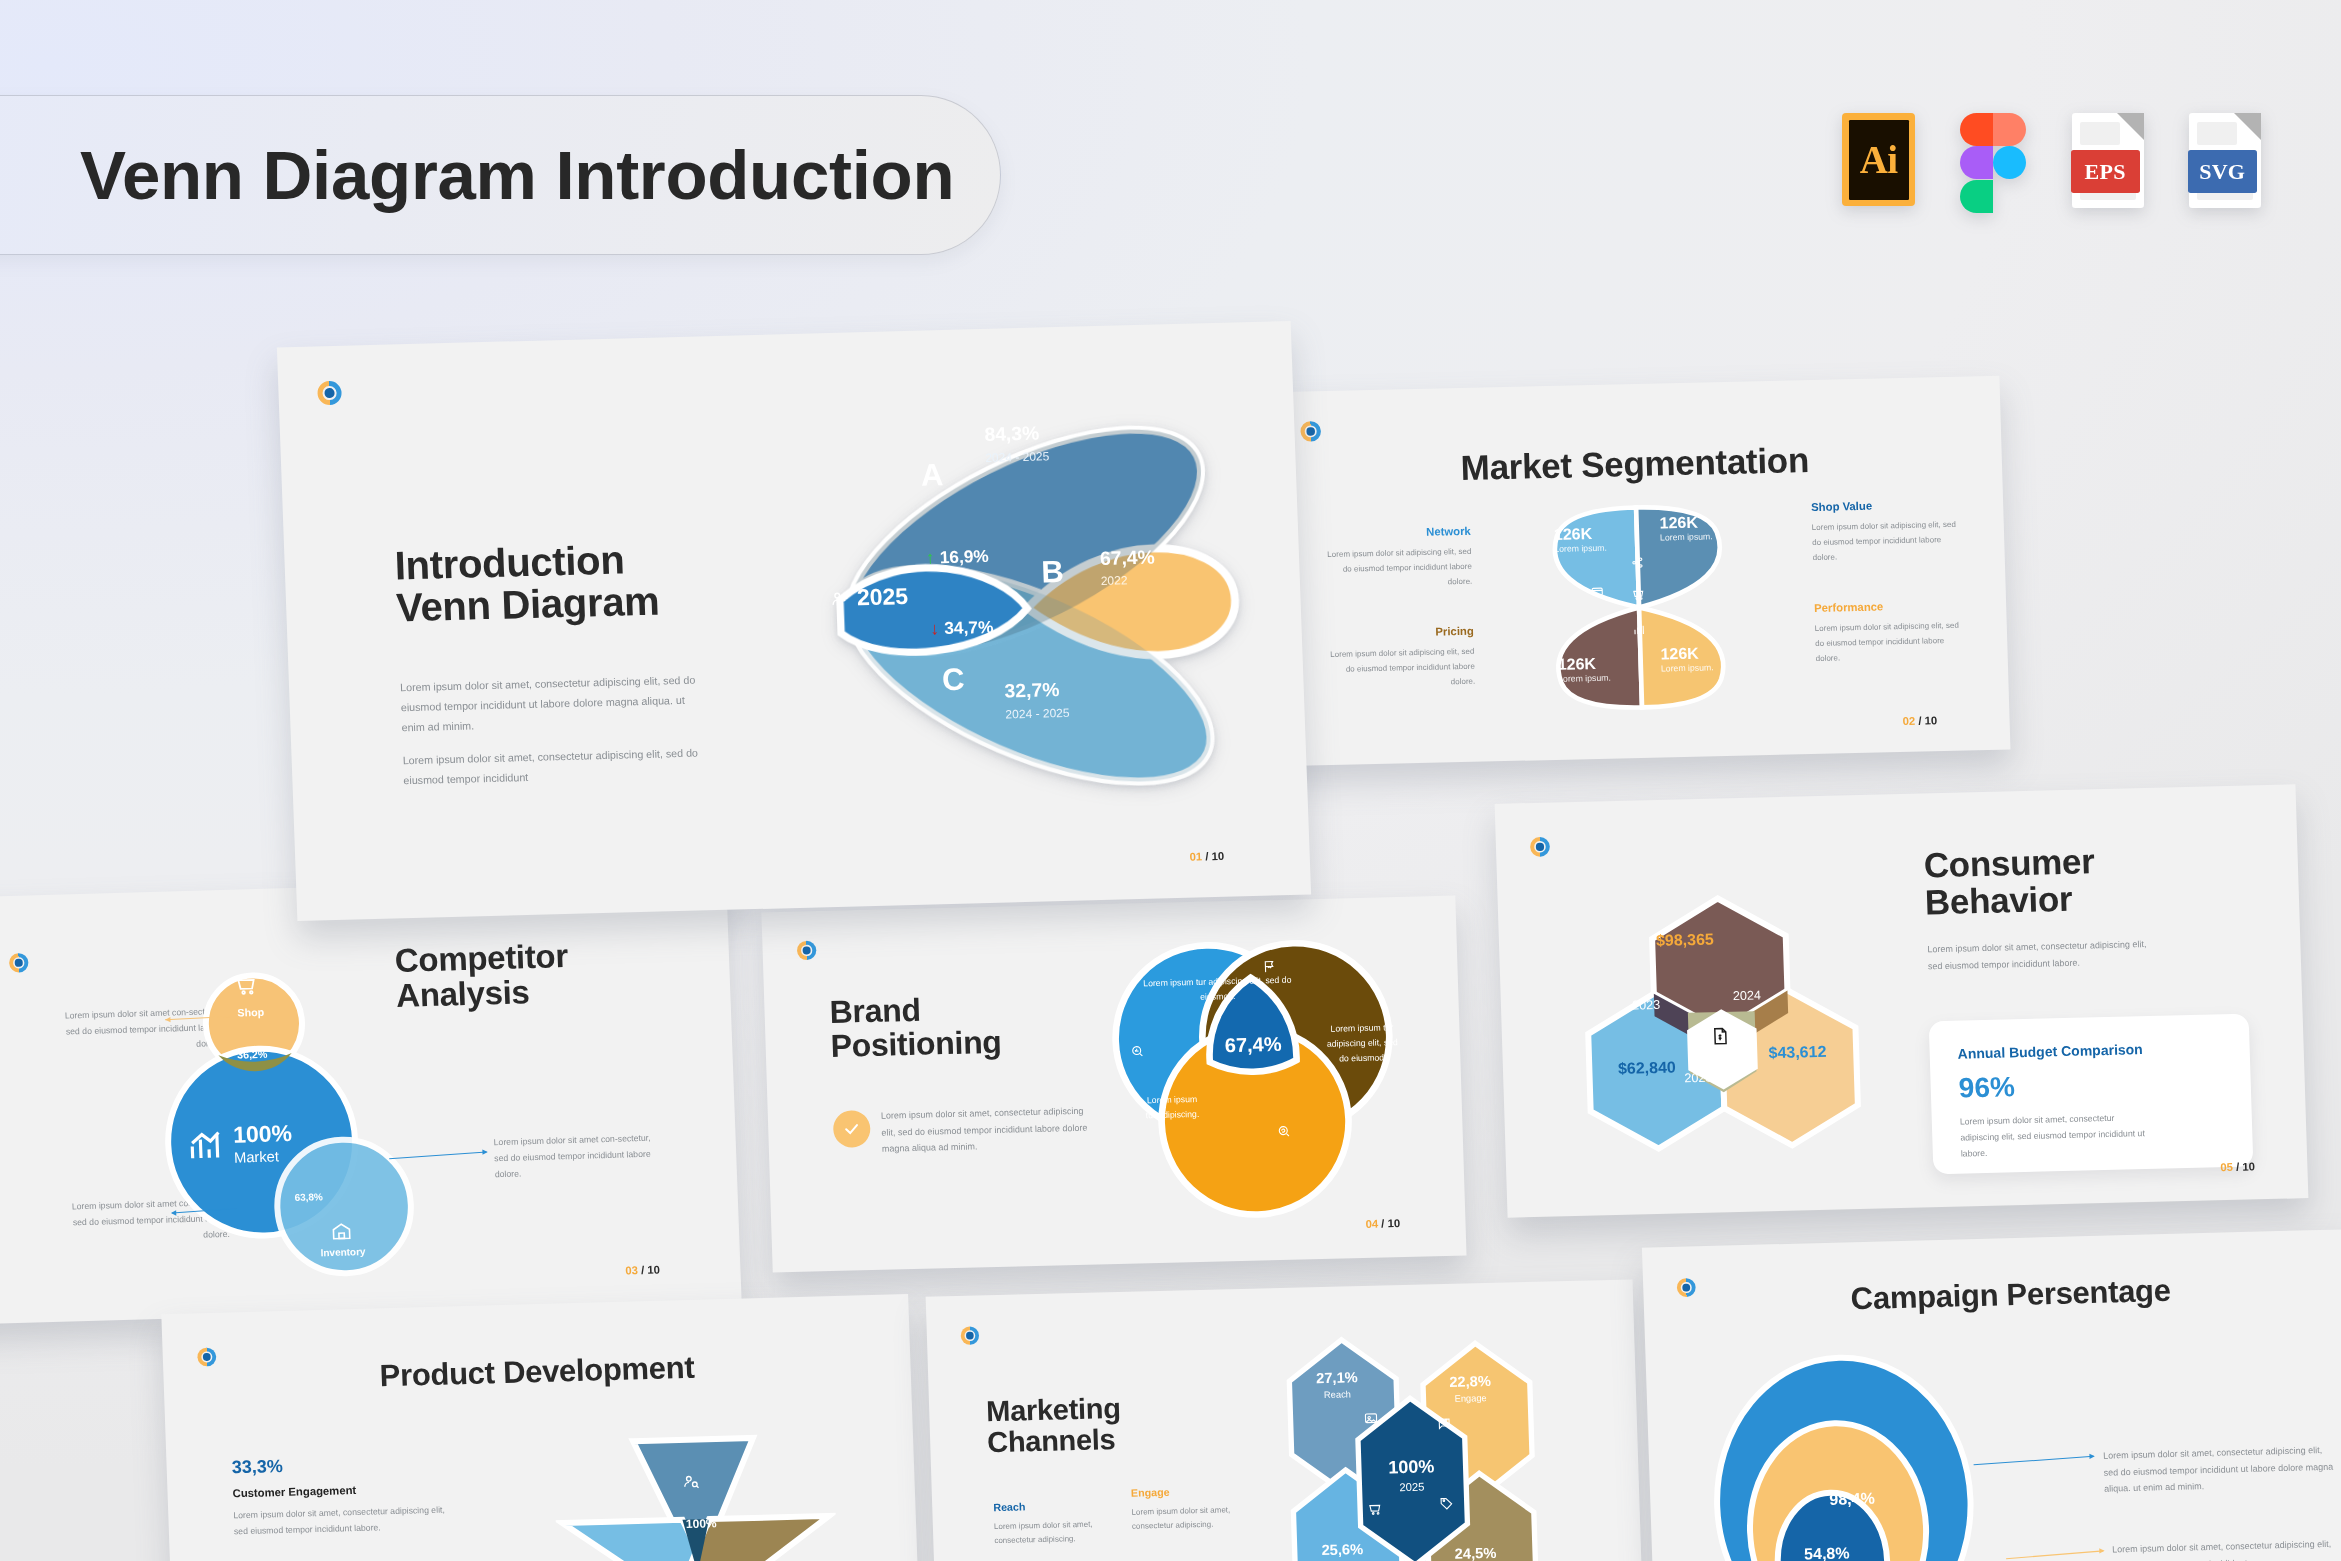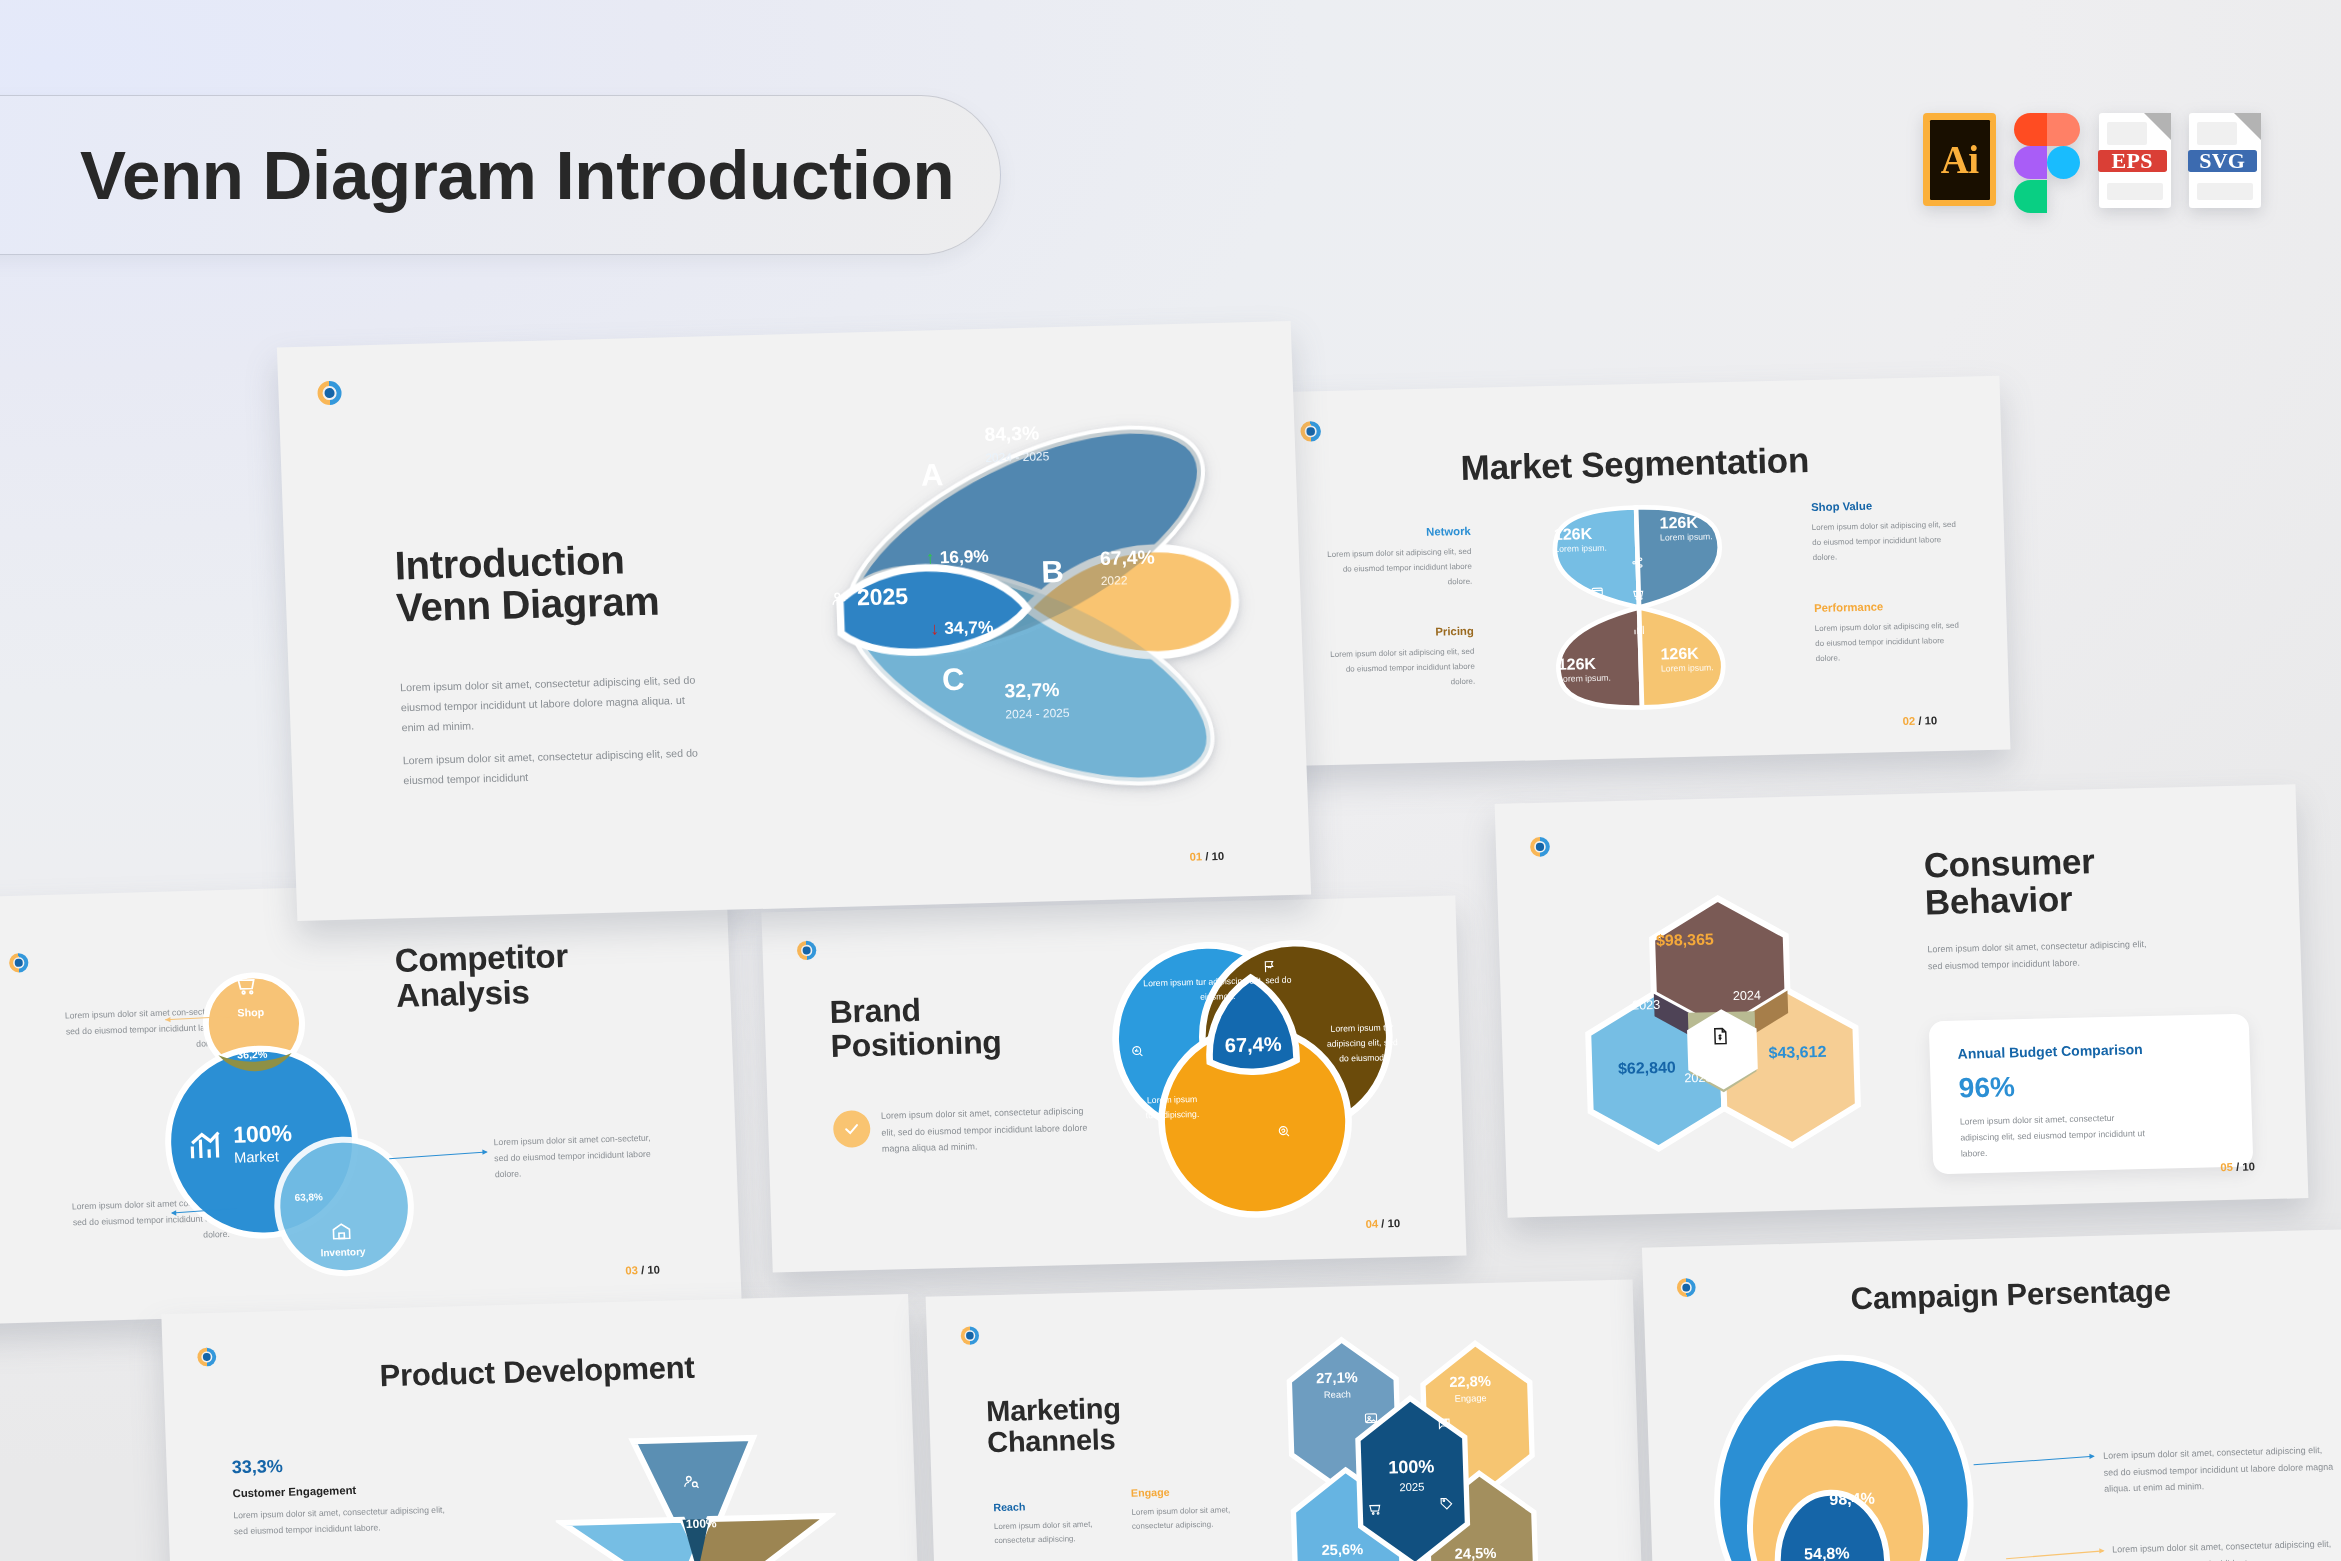--- a/index.html
+++ b/index.html
@@ -18,21 +18,21 @@
     border:0.7px solid rgba(150,155,170,.42);
     border-left:none;
     box-shadow:0 6.7px 17.3px rgba(120,128,150,.10);
     display:flex; align-items:center;
   }
   #title-pill h1{
     margin-left:120px; font-size:69px; font-weight:700; color:#282828;
     letter-spacing:-0.3px; line-height:1;
   }
   
-  #formats{ position:absolute; right:81px; top:113px; display:flex; gap:18px; align-items:flex-start; }
+  #formats{ position:absolute; right:81px; top:113px; display:flex; gap:45px; align-items:flex-start; }
   .badge{ position:relative; filter:drop-shadow(0 5.3px 8px rgba(90,95,110,.22)); }
   .ai-badge{ width:73px; height:93px; background:#FBB03B; border-radius:4px;
              display:flex; align-items:center; justify-content:center; }
   .ai-inner{ width:60px; height:80px; background:#190F00; border-radius:1.3px;
              display:flex; align-items:center; justify-content:center;
              color:#FBB03B; font-size:39px; font-weight:700; font-family:"Liberation Serif", serif;
              letter-spacing:-0.7px; }
   .figma-badge{ width:67px; height:100px; position:relative; }
   .fg{ position:absolute; width:33px; height:33px; }
   .fg.tl{ left:0; top:0;  background:#FF4C22; border-radius:16.7px 0 0 16.7px; }
@@ -41,21 +41,21 @@
   .fg.mr{ left:33px; top:33px; background:#19BCFE; border-radius:16.7px; }
   .fg.bl{ left:0; top:67px; background:#09CF83; border-radius:16.7px 0 0 16.7px; }
   .file-badge{ width:72px; height:95px; position:relative; }
   .file-body{ position:absolute; inset:0; background:#fff; border-radius:3.3px; }
   .file-fold{ position:absolute; right:0; top:0; width:27px; height:27px;
               background:#b3b3b3; clip-path:polygon(0 0,100% 100%,100% 0); }
   .file-line{ position:absolute; left:8px; width:40px; height:23px;
               background:#f0f0f0; border-radius:2px; }
   .file-line.a{ top:9.3px; }
   .file-line.b{ left:8px; width:56px; height:17.3px; bottom:8px; }
-  .file-tag{ position:absolute; left:-1.3px; top:37px; width:69px; height:22px;
+  .file-tag{ position:absolute; left:-1.3px; top:37px; width:69px; height:43px;
              border-radius:2.7px; color:#fff; font-size:22px; font-weight:700;
              display:flex; align-items:center; justify-content:center;
              font-family:"Liberation Serif", serif; letter-spacing:0.3px; }
   .tag-eps{ background:#DA3F36; }
   .tag-svg{ background:#3C6BB0; }
 
   
   .slide{
     position:absolute; background:#f2f2f2;
     box-shadow:0 17.3px 32px rgba(110,115,130,.26);

